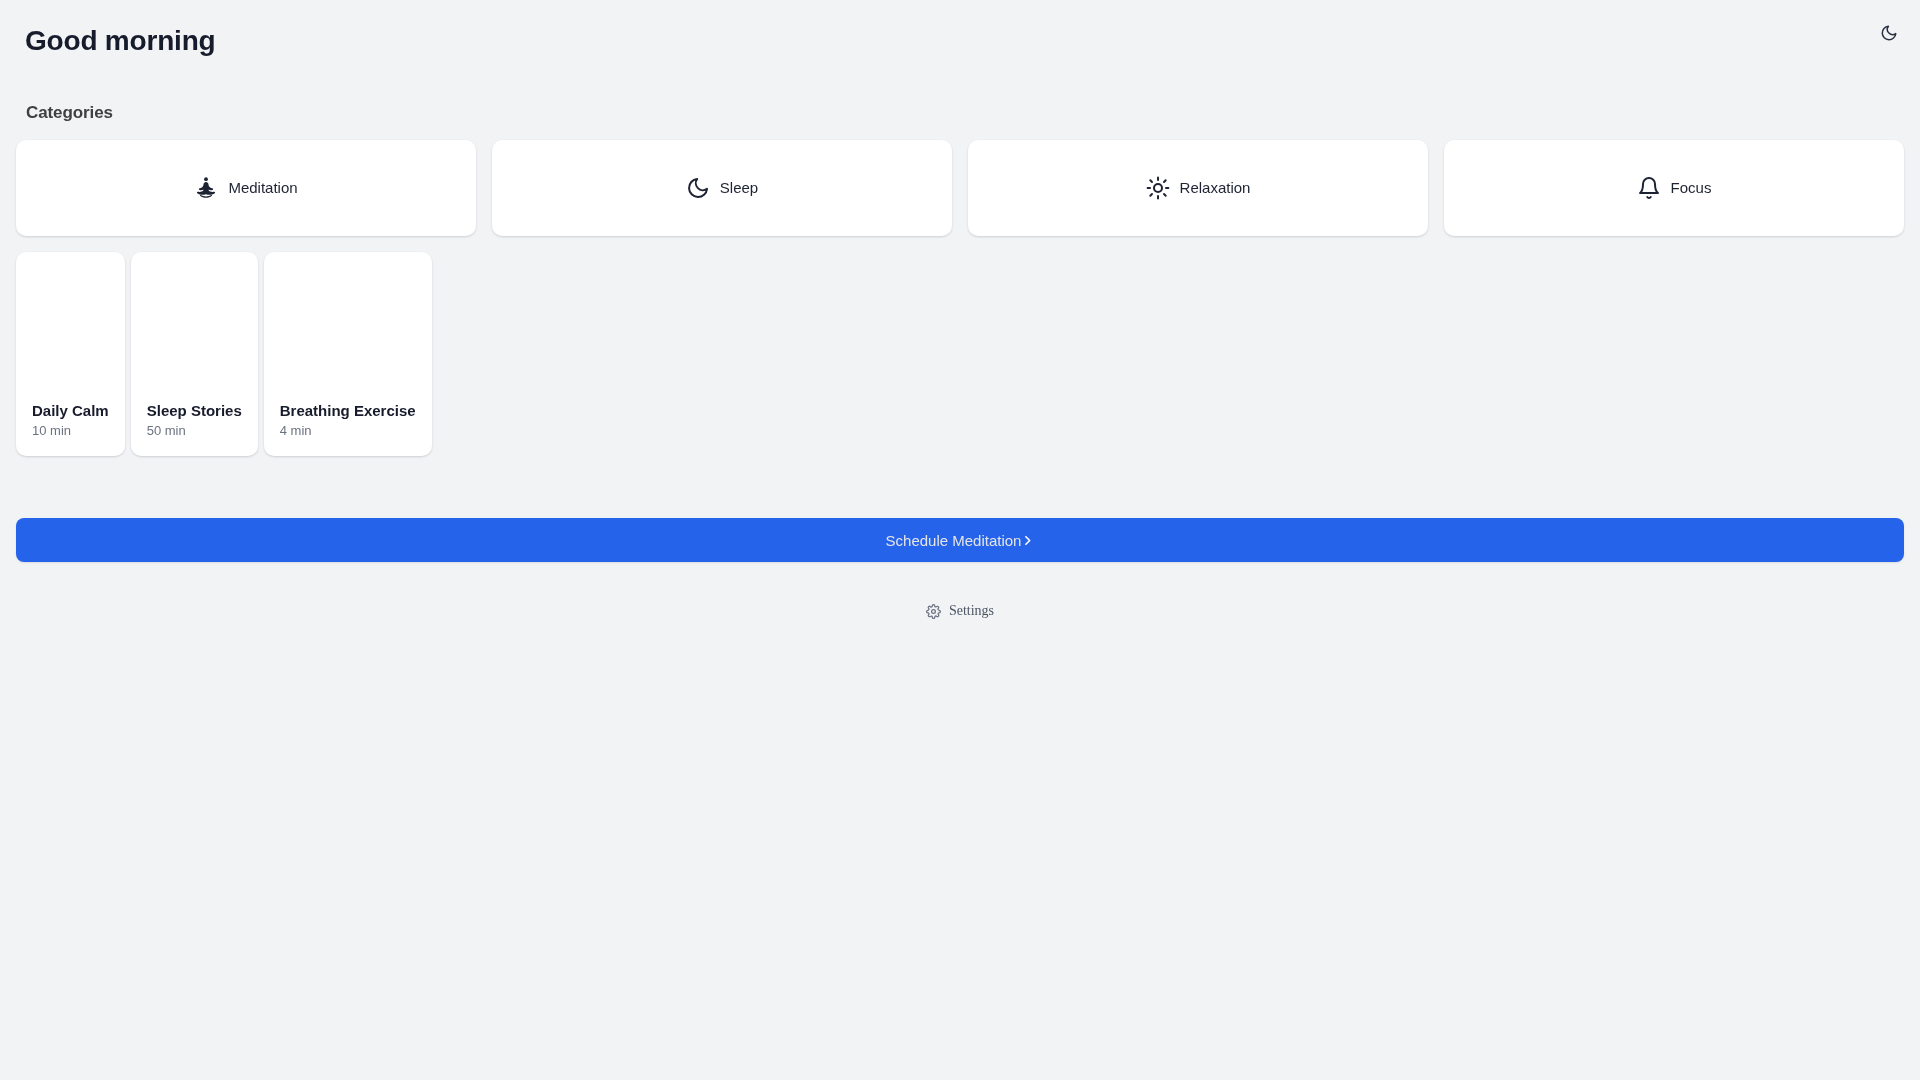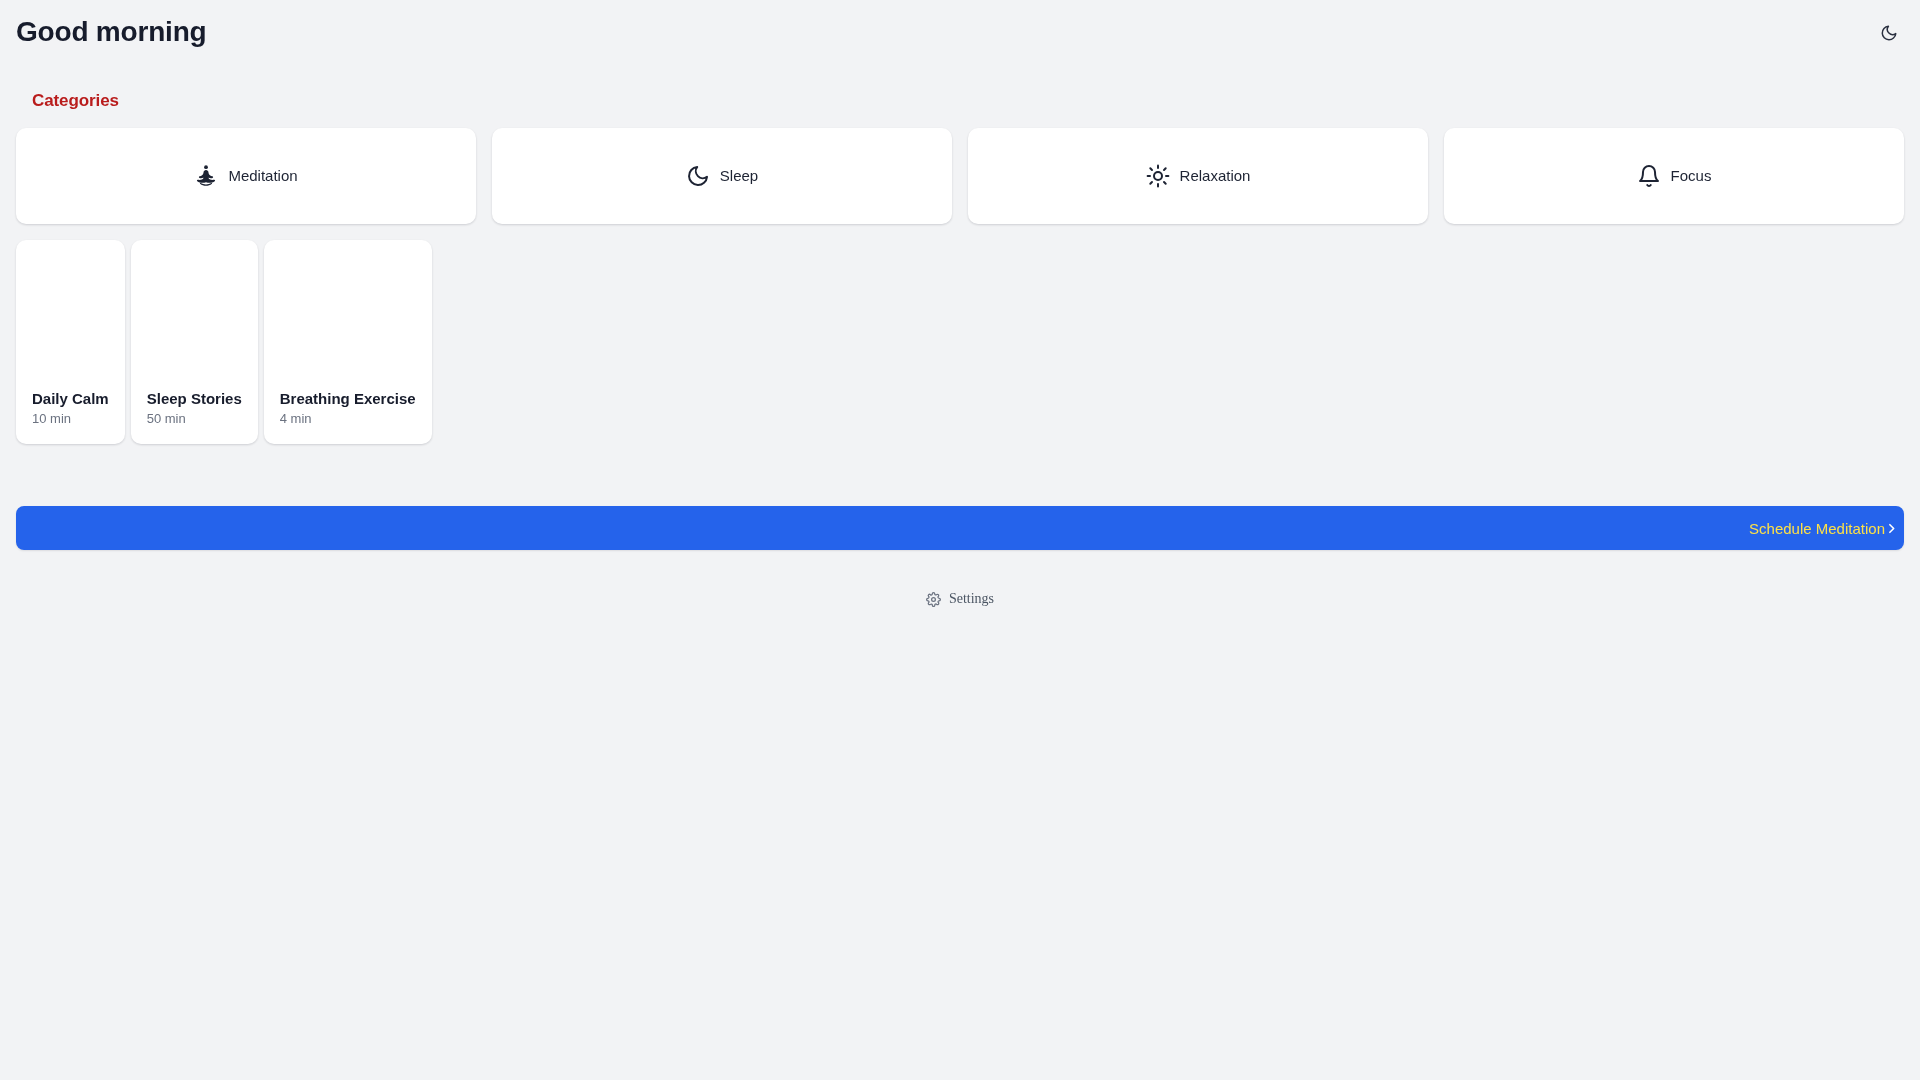--- a/index.html
+++ b/index.html
@@ -27,39 +27,39 @@
     align-items: flex-start;
     justify-content: space-between;
     padding-top: 14px;
   }
   .greeting {
     font-size: 28px;
     font-weight: bold;
     color: #171c2c;
     letter-spacing: -0.2px;
     line-height: 36px;
-    margin: 0;
+    margin: 9px;
   }
   .theme-toggle {
     background: transparent;
     border: none;
     padding: 4px;
     margin-top: 6px;
     margin-right: 2px;
     cursor: pointer;
     line-height: 0;
   }
   .theme-toggle svg { display: block; }
 
   
   .section-title {
     font-size: 17px;
     font-weight: bold;
-    color: #b91c1c;
-    margin: 16px;
+    color: #404040;
+    margin: 10px;
     padding-top: 24px;
     padding-bottom: 0;
     line-height: 22px;
     letter-spacing: -0.1px;
   }
 
   
   .categories {
     display: flex;
     gap: 16px;
@@ -122,26 +122,26 @@
     color: #6b7280;
     line-height: 18px;
     margin-top: 1px;
     white-space: nowrap;
   }
 
   
   .schedule-btn {
     display: flex;
     align-items: center;
-    justify-content: flex-end;
+    justify-content: center;
     width: 100%;
     height: 44px;
     margin-top: 62px;
     background: #2563eb;
-    color: #fde047;
+    color: #e5e5e5;
     border: none;
     border-radius: 8px;
     font-family: "Liberation Sans", sans-serif;
     font-size: 15px;
     cursor: pointer;
     box-shadow: 0 1px 2px rgba(16,24,40,0.10);
   }
   .schedule-btn .chevron { line-height: 0; display: block; }
 
   

